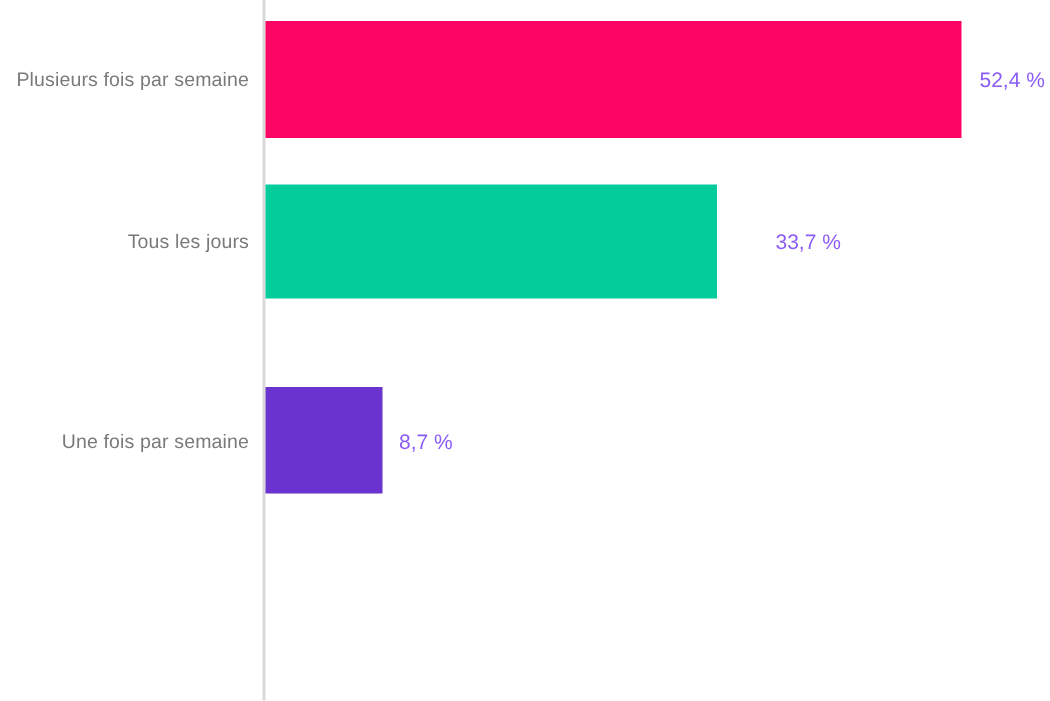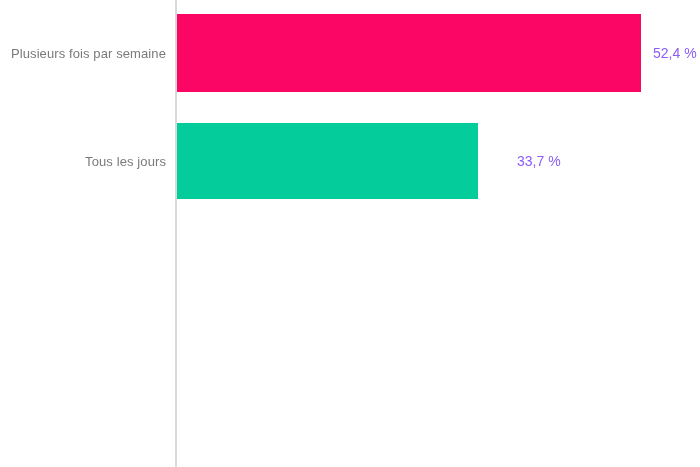--- a/index.html
+++ b/index.html
@@ -90,16 +90,21 @@
       <div class="bar" style="width:464px; background:#fb0664;"></div>
       <span class="val-label" style="left:653px;">52,4 %</span>
     </div>
 
     <div class="bar-row" style="top:123px; height:76px;">
       <span class="cat-label">Tous les jours</span>
       <div class="bar" style="width:301px; background:#04cd9b;"></div>
       <span class="val-label" style="left:489px;margin-left:28px;">33,7 %</span>
     </div>
 
+    <div class="bar-row" style="top:258px; height:71px;">
+      <span class="cat-label">Une fois par semaine</span>
+      <div class="bar" style="width:78px; background:#6a32ce;"></div>
+      <span class="val-label" style="left:266px;">8,7 %</span>
+    </div>
 
 
   </div>
 </div>
 
 </body></html>

